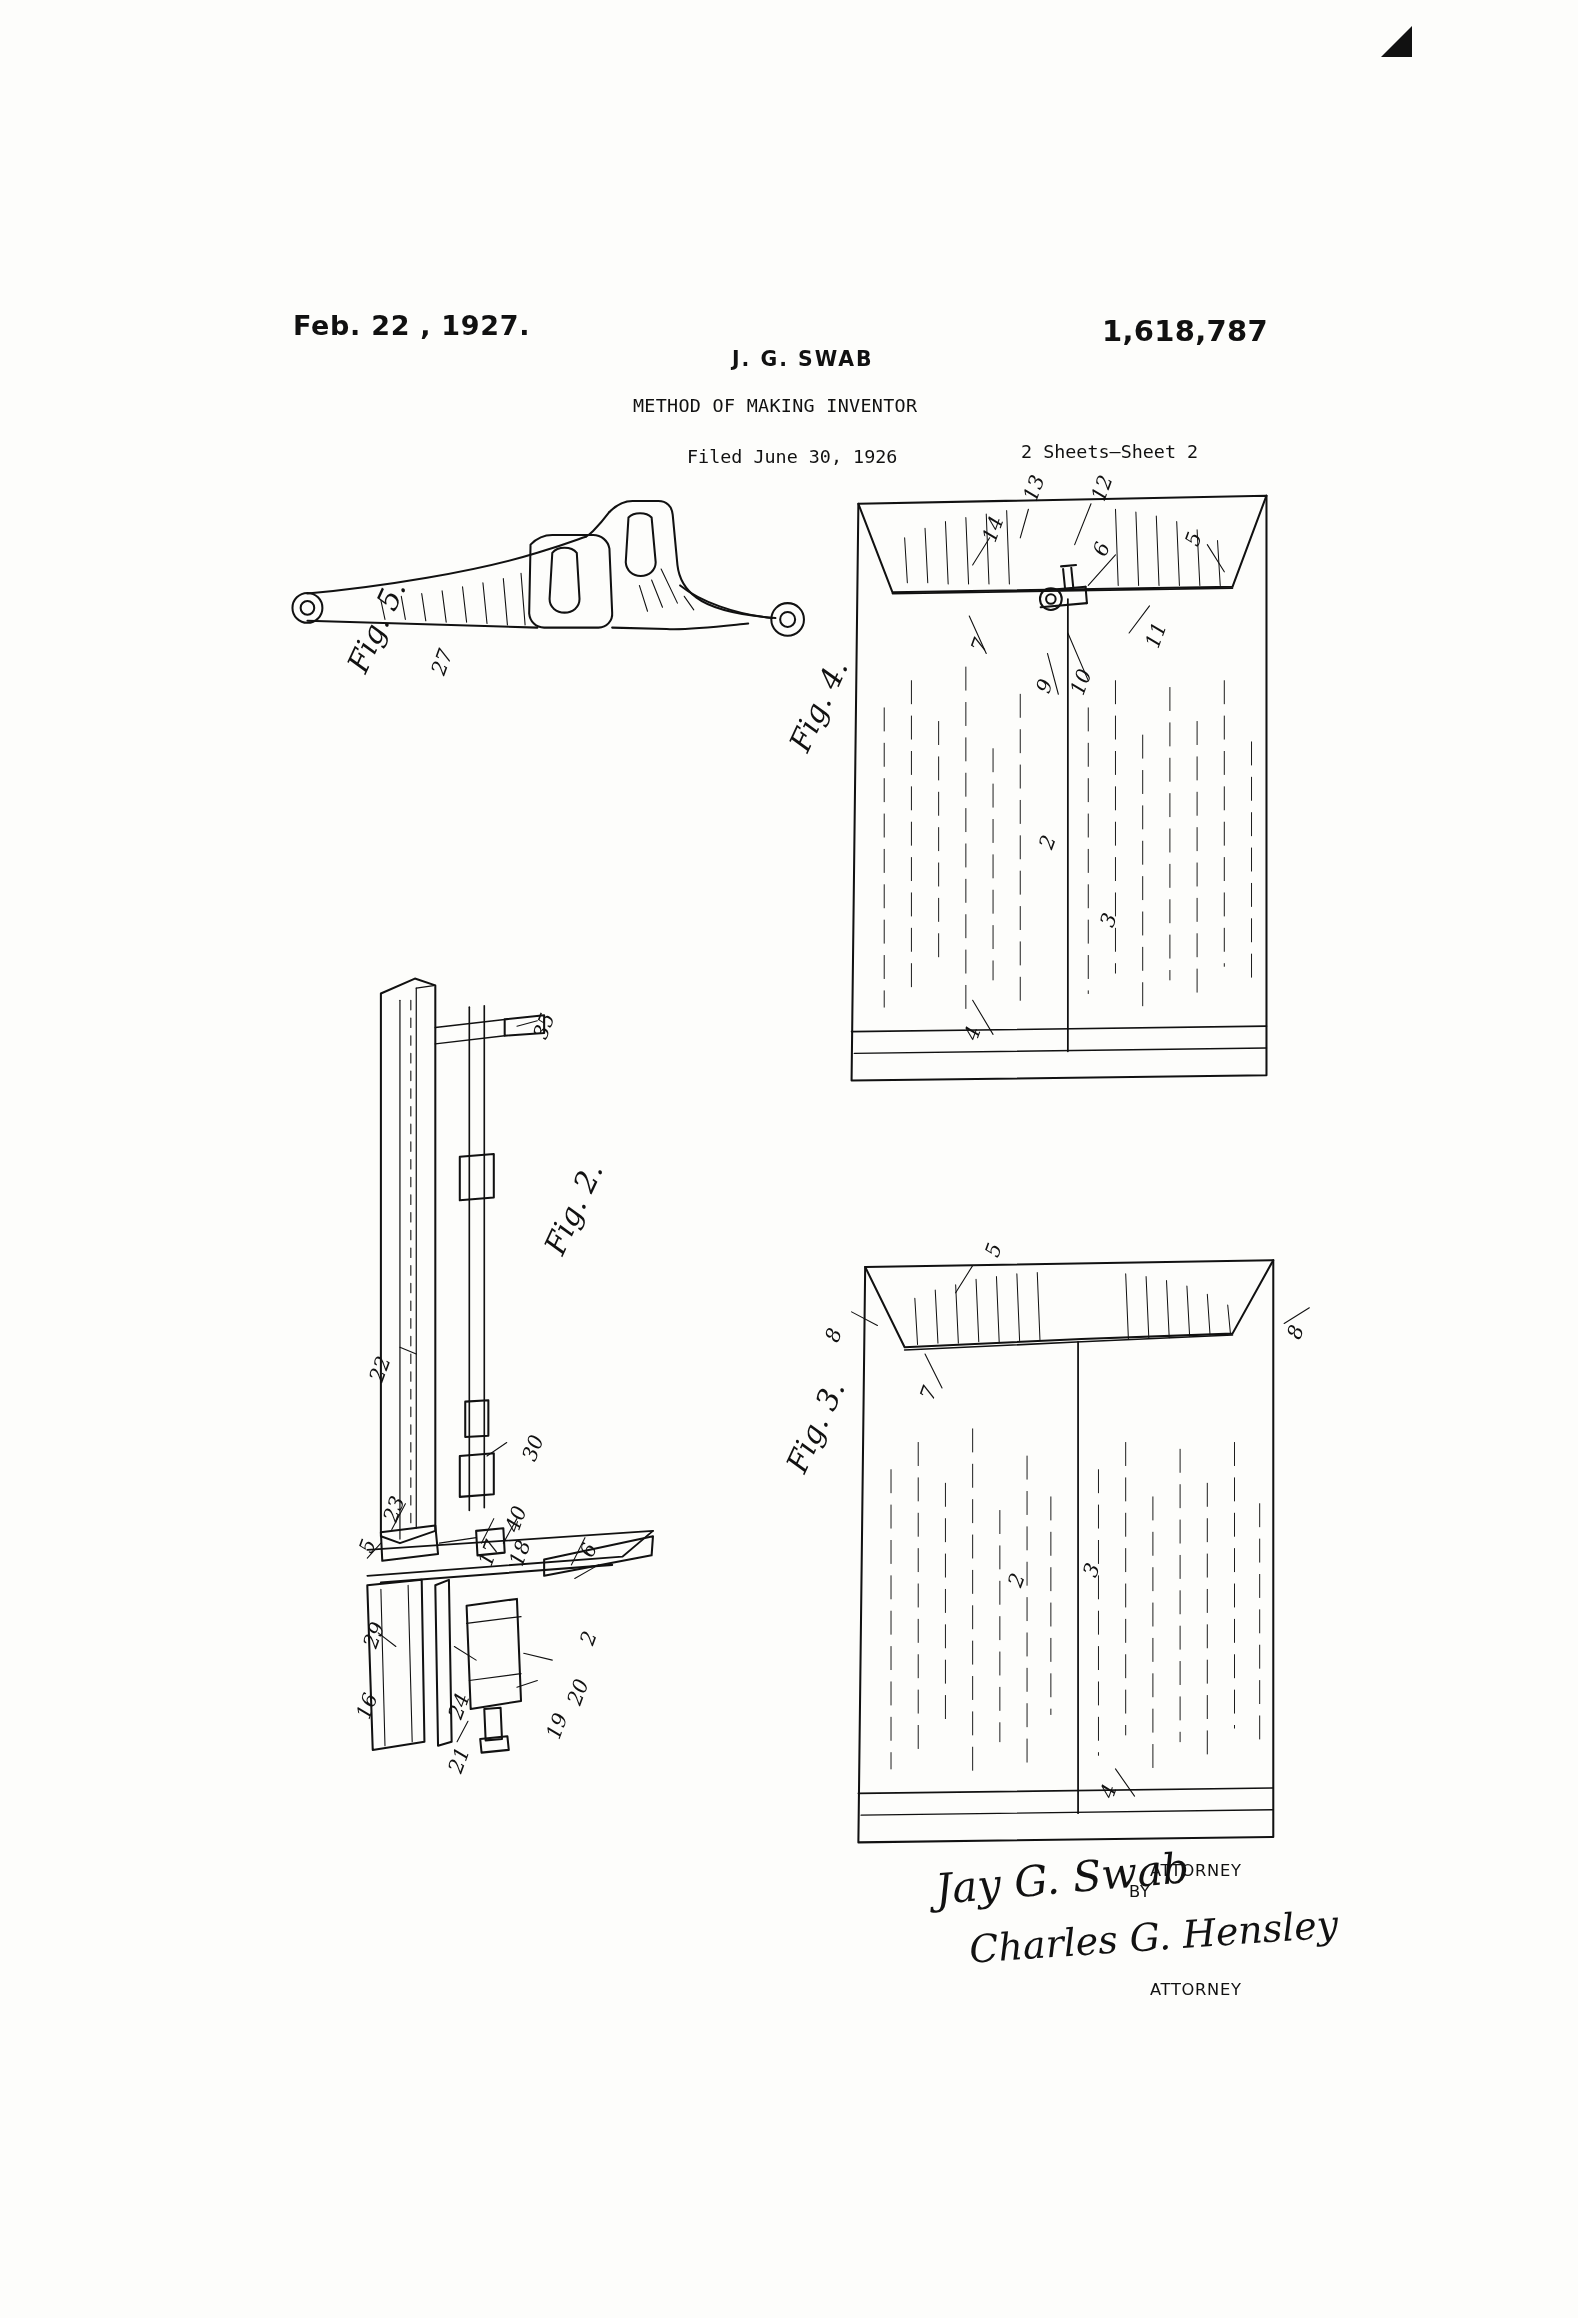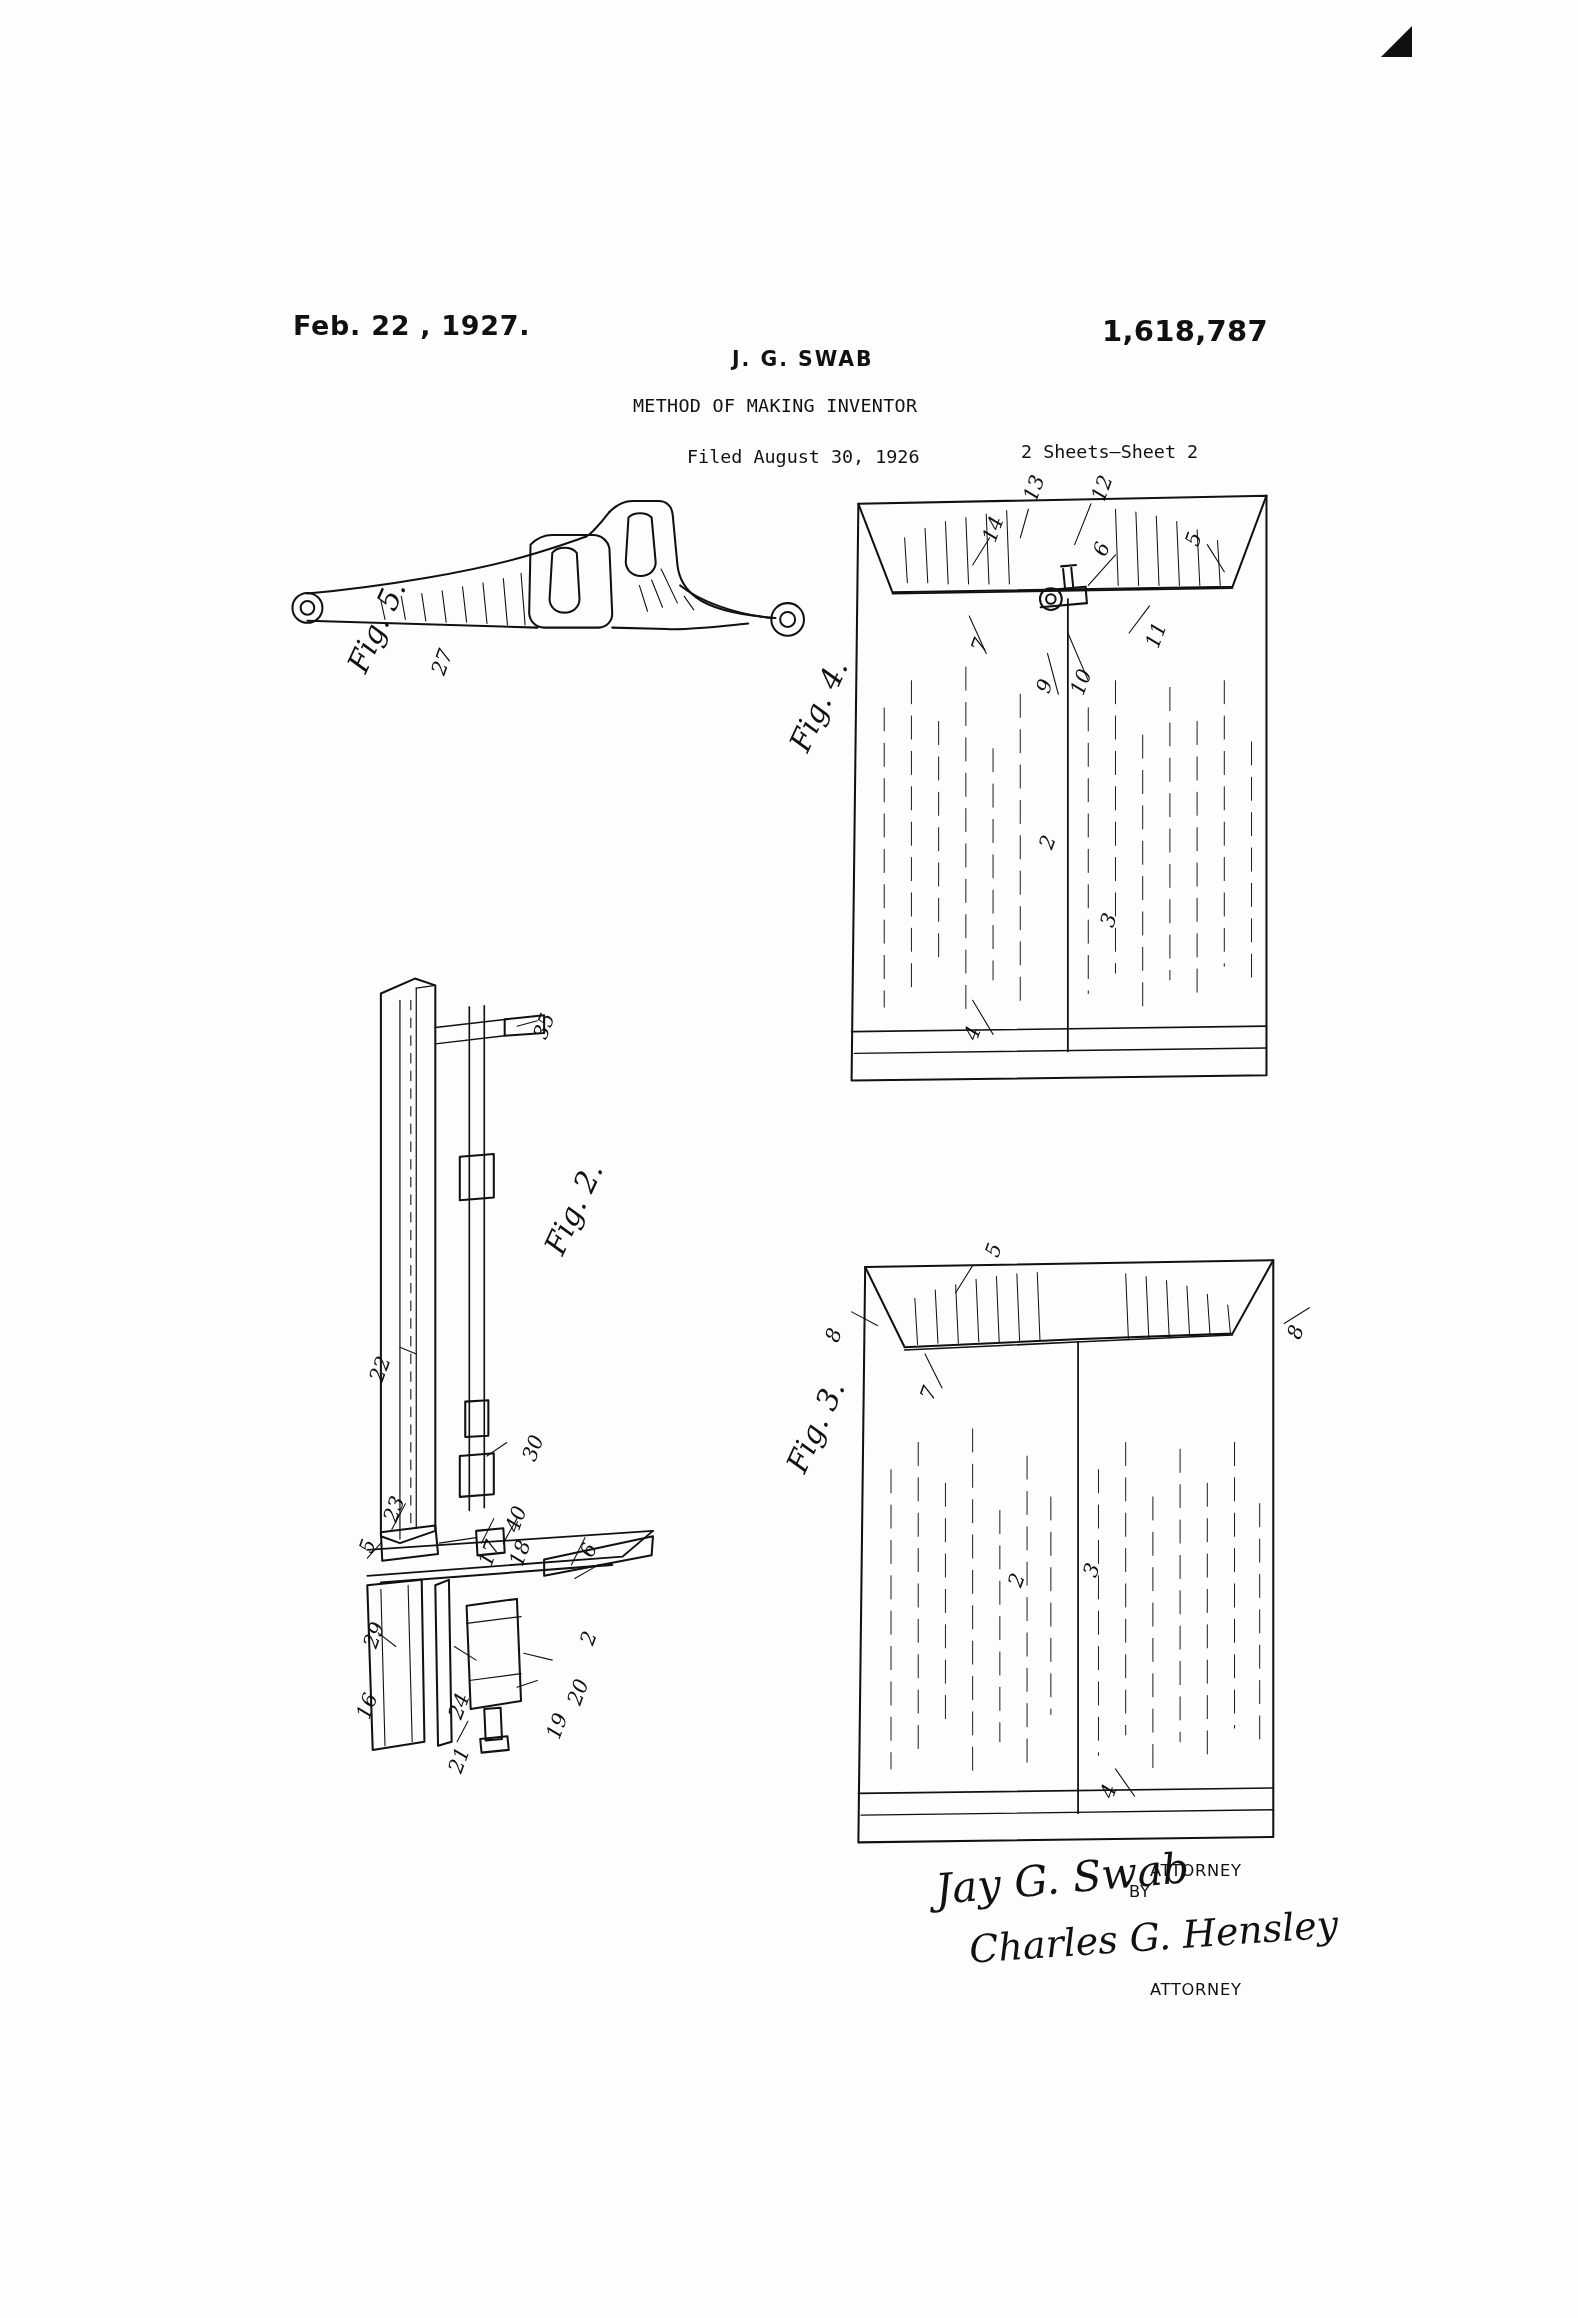--- a/index.html
+++ b/index.html
@@ -202,21 +202,21 @@
         <circle cx="510" cy="3030" r="1.2"></circle>
     </g>
   </svg>
 
   <div class="corner-mark"></div>
 
   <div class="hdr-date">Feb. 22 , 1927.</div>
   <div class="hdr-patnum">1,618,787</div>
   <div class="hdr-inventor">J. G. SWAB</div>
   <div class="hdr-title">METHOD OF MAKING INVENTOR</div>
-  <div class="hdr-filed">Filed August 30, 1926</div>
+  <div class="hdr-filed">Filed June 30, 1926</div>
   <div class="hdr-sheets">2 Sheets–Sheet 2</div>
 
   <svg class="draw" viewBox="0 0 2320 3408">
     <g fill="none" stroke="#111" stroke-width="3" stroke-linejoin="round" stroke-linecap="round">
 
       <g>
 
         <circle cx="452" cy="893" r="22"></circle>
         <circle cx="452" cy="893" r="10"></circle>
 

